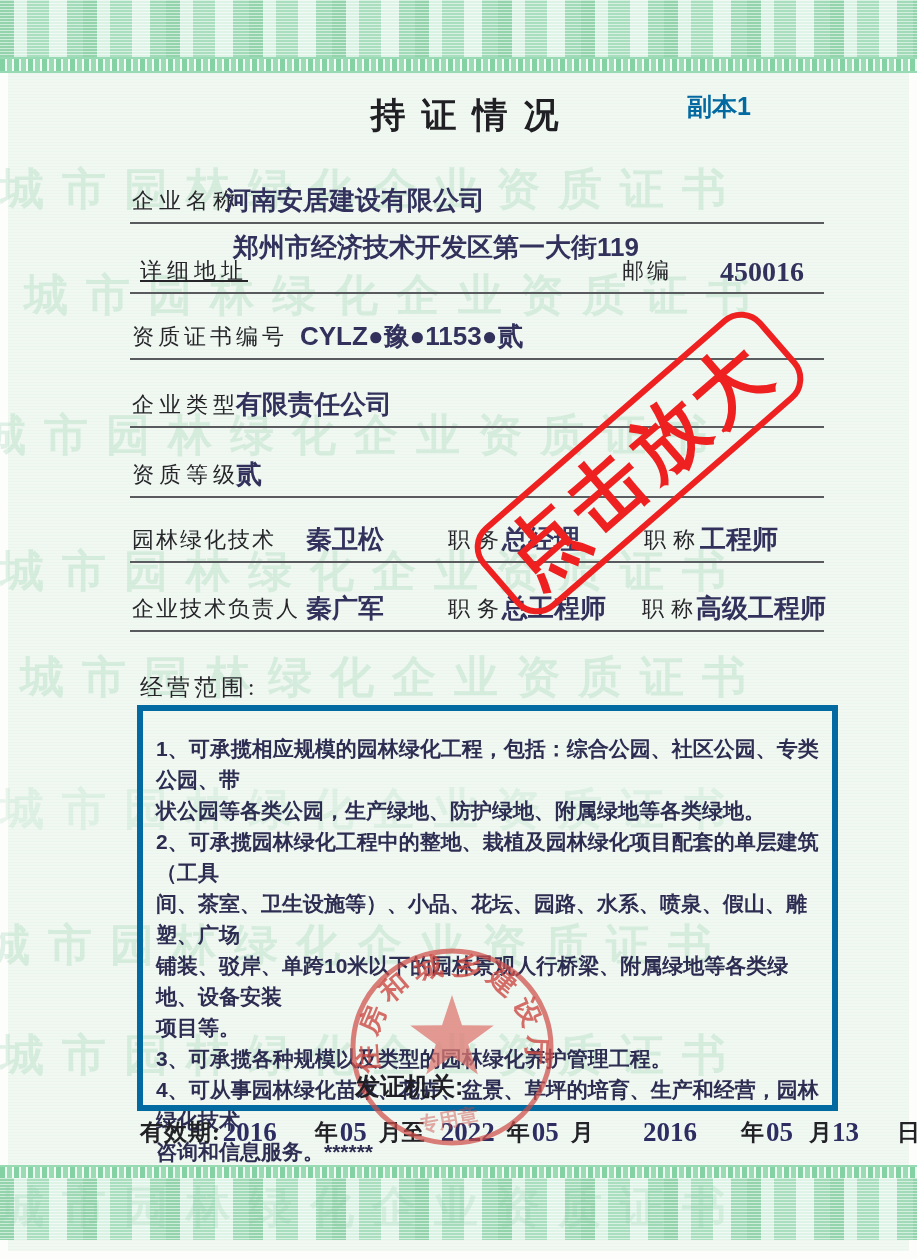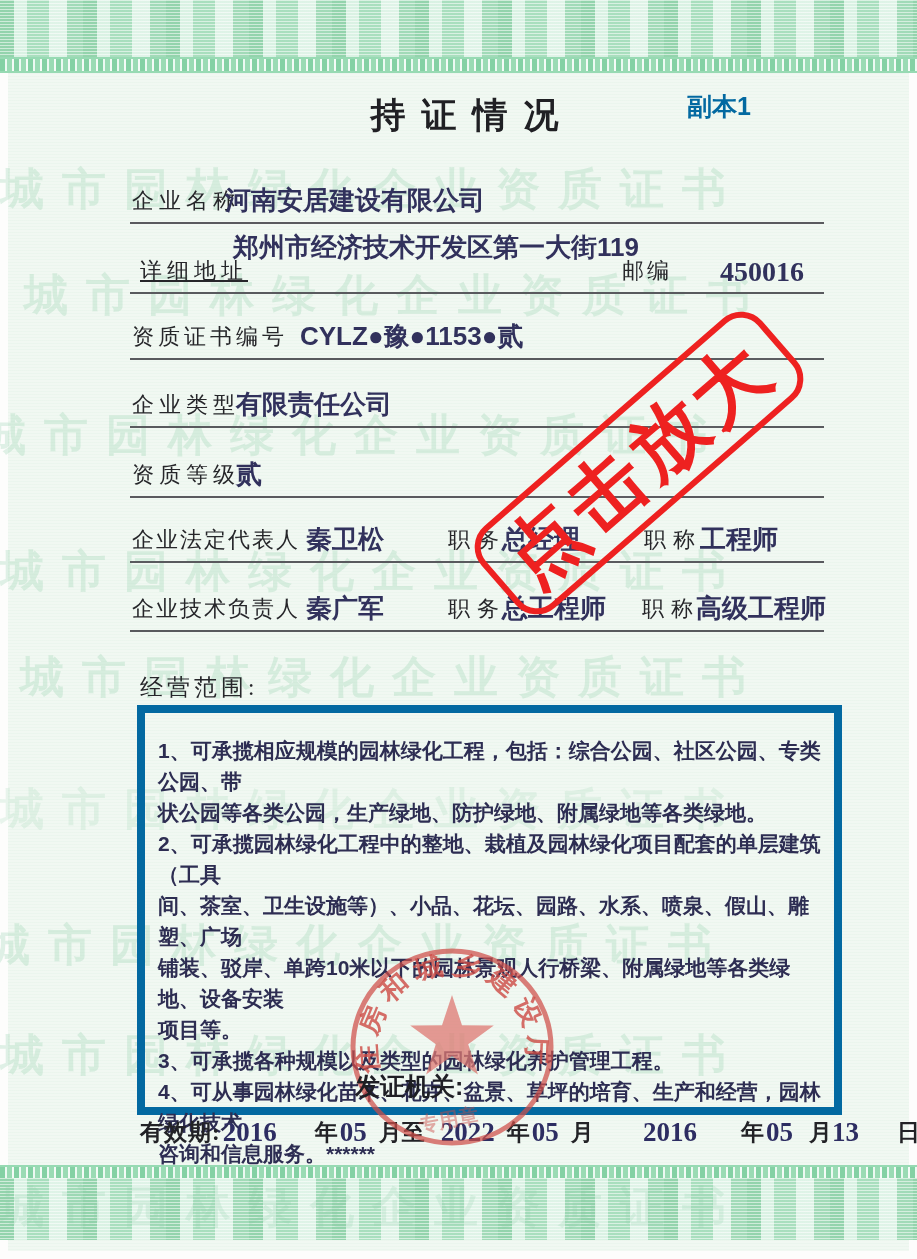--- a/index.html
+++ b/index.html
@@ -35,21 +35,21 @@
   
   .row{position:absolute;left:130px;width:694px;border-bottom:2px solid #595a5e;z-index:2;}
   .lab{position:absolute;bottom:6px;font-size:22px;color:#26262a;letter-spacing:5px;white-space:nowrap;}
   .val{position:absolute;bottom:4px;font-family:"Liberation Sans",sans-serif;font-weight:700;
        font-size:26px;color:#31315c;white-space:nowrap;}
   .sublab{letter-spacing:7px;}
   .freeval{position:absolute;font-family:"Liberation Sans",sans-serif;font-weight:700;
        font-size:26px;color:#31315c;white-space:nowrap;z-index:2;}
   .freelab{position:absolute;font-size:22px;color:#26262a;letter-spacing:4px;white-space:nowrap;z-index:2;}
   
-  .scope-box{position:absolute;left:137px;top:705px;width:689px;height:394px;border:8px solid #0369a1;z-index:2;}
+  .scope-box{position:absolute;left:137px;top:705px;width:689px;height:394px;border:6px solid #0369a1;z-index:2;}
   .scope-text{position:absolute;left:13px;top:22px;width:664px;
        font-family:"Liberation Sans",sans-serif;font-weight:700;font-size:21px;line-height:31px;color:#2d2d52;}
   .issuer{position:absolute;left:355px;top:1070px;font-family:"Liberation Sans",sans-serif;
        font-weight:700;font-size:25px;color:#1e1e24;z-index:5;}
   
   .validity{position:absolute;top:1114px;height:34px;display:flex;align-items:flex-end;z-index:2;white-space:nowrap;}
   .validity .u{font-size:23px;font-weight:700;color:#222226;}
   .validity .n{font-size:27px;font-weight:700;color:#2d2d62;}
   .vlab{font-size:23px;font-weight:700;color:#222226;letter-spacing:1px;}
   .g2{margin-left:2px}.g12{margin-left:12px}.g16{margin-left:16px}.g38{margin-left:38px}.g44{margin-left:44px}
@@ -108,21 +108,21 @@
     <span class="lab" style="left:2px;">资质等级</span>
     <span class="val" style="left:106px;">贰</span>
   </div>
 
   <div class="row" style="top:388px;height:38px;">
     <span class="lab" style="left:2px;">企业类型</span>
     <span class="val" style="left:106px;">有限责任公司</span>
   </div>
 
   <div class="row" style="top:526px;height:35px;">
-    <span class="lab" style="left:2px;letter-spacing:2px;">企业法定代表人</span>
+    <span class="lab" style="left:2px;letter-spacing:2px;">园林绿化技术</span>
     <span class="val" style="left:176px;">秦卫松</span>
     <span class="lab sublab" style="left:318px;">职务</span>
     <span class="val" style="left:372px;">总经理</span>
     <span class="lab sublab" style="left:514px;">职称</span>
     <span class="val" style="left:570px;">工程师</span>
   </div>
 
   <div class="row" style="top:595px;height:35px;">
     <span class="lab" style="left:2px;letter-spacing:2px;">企业技术负责人</span>
     <span class="val" style="left:176px;">秦广军</span>

